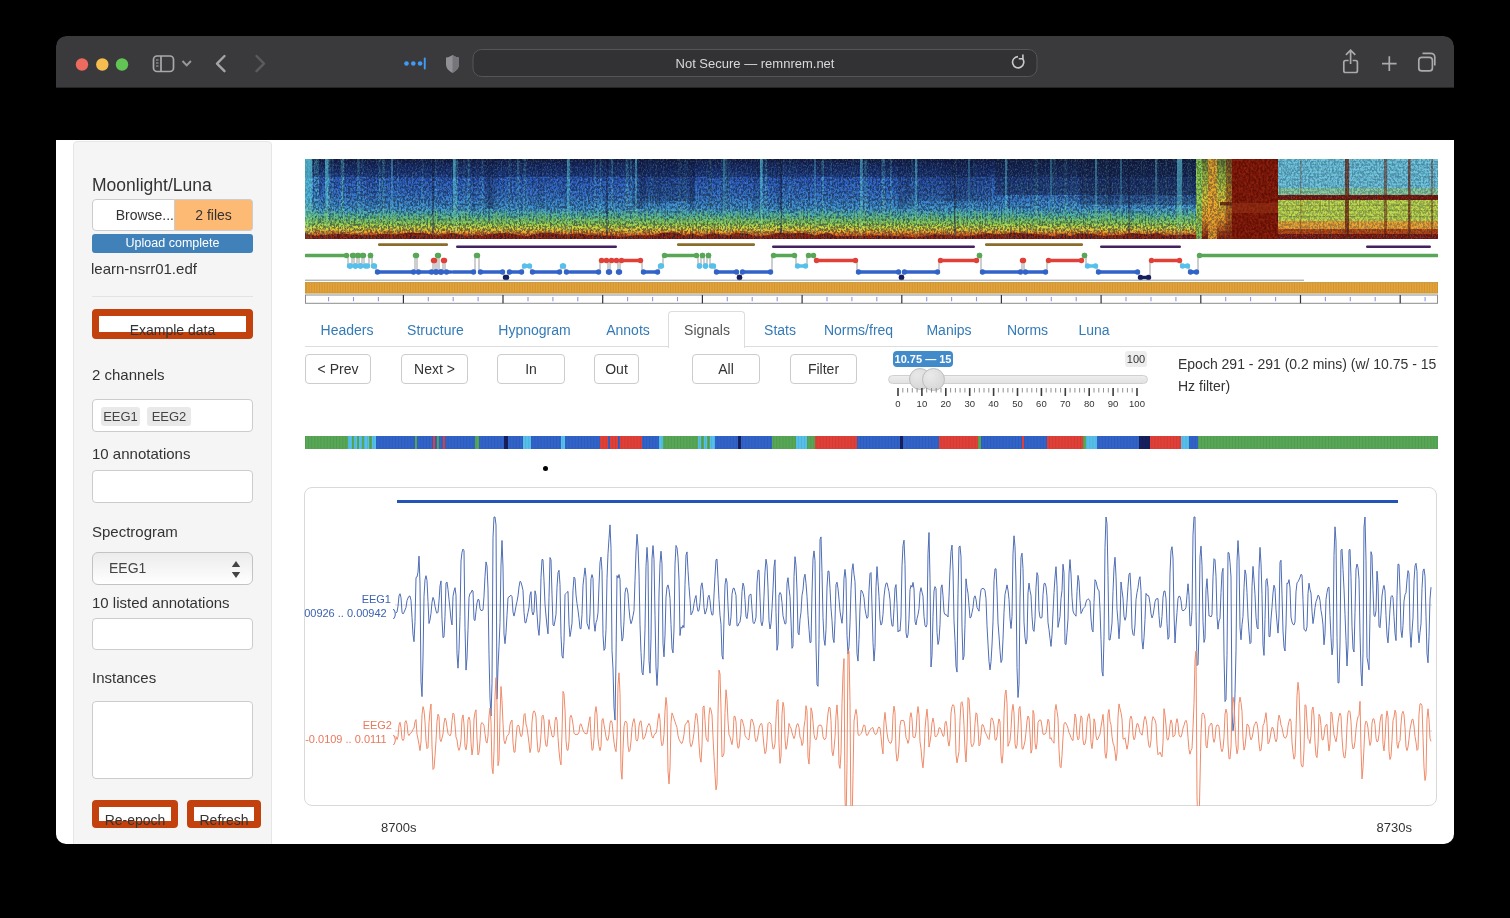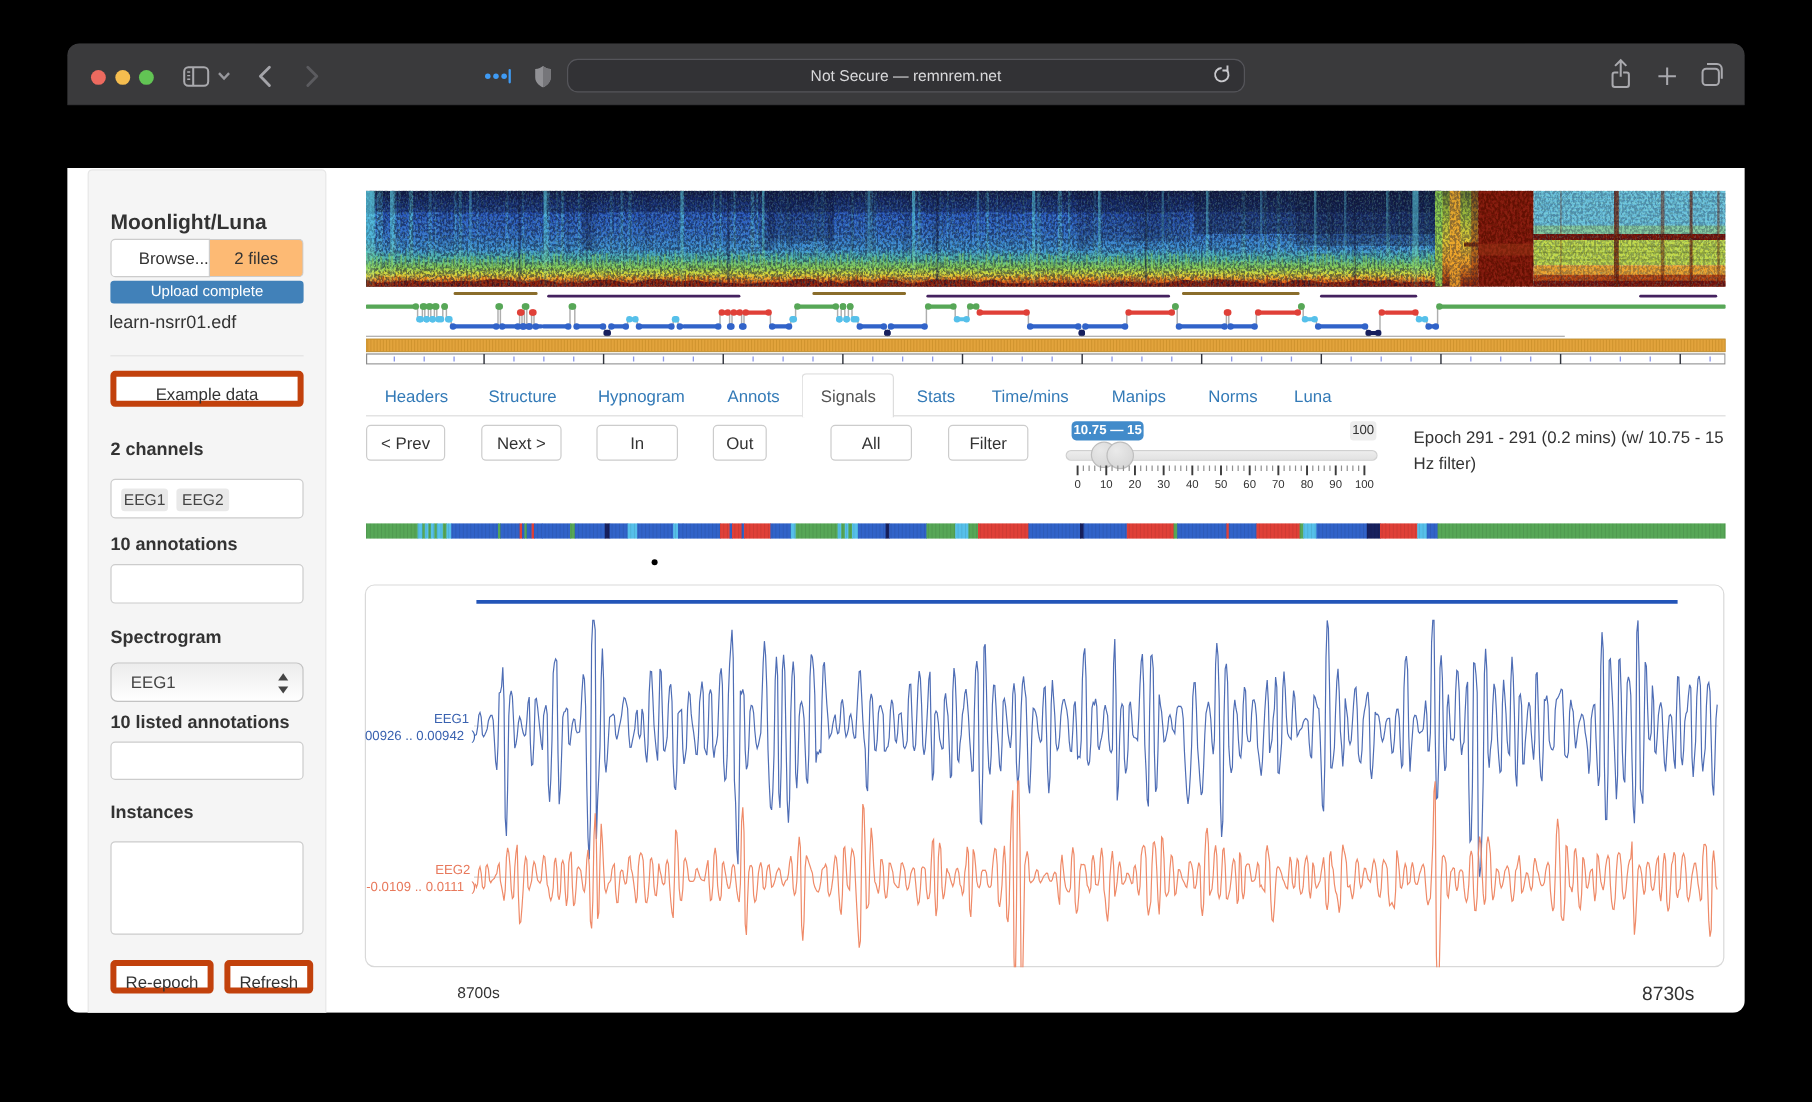--- a/index.html
+++ b/index.html
@@ -3,23 +3,23 @@
 <style>
 *{margin:0;padding:0;box-sizing:border-box}
 html,body{width:1510px;height:918px;background:#000;font-family:"Liberation Sans",sans-serif;overflow:hidden}
 .abs{position:absolute}
 #win{position:absolute;left:56px;top:36px;width:1398px;height:808px;border-radius:10px;overflow:hidden;background:transparent}
 .toolbar{position:absolute;left:0;top:0;width:100%;height:52px;background:#3a3a3c;border-bottom:1px solid #242426;border-radius:10px 10px 0 0}
 .apphdr{position:absolute;left:0;top:52px;width:100%;height:52px;background:#1d1d1f}
 .hbtn{position:absolute;background:#4a80bd;color:#fff;font-size:13.5px;border-radius:5px;text-align:center;line-height:29px;height:29px}
 .well{position:absolute;left:17px;top:105px;width:199px;height:720px;background:#f5f5f5;border:1px solid #e6e6e6;border-radius:4px}
 .sb{position:absolute;color:#333}
-.bold{font-weight:bold}
+.bold{font-weight:normal}
 .box{background:#fff;border:1px solid #ccc;border-radius:4px}
-.btn{background:#fff;border:5px solid #c2410c;border-radius:4px;color:#333;text-align:center}
+.btn{background:#fff;border:7px solid #c2410c;border-radius:4px;color:#333;text-align:center}
 .tag{position:absolute;background:#e9e9e9;border-radius:3px;color:#444;font-size:13px;text-align:center;line-height:19px;height:19px}
 .tab{position:absolute;color:#337ab7;font-size:14px;text-align:right;transform:translateX(-50%);top:286px}
 .mbtn{position:absolute;top:318px;height:30px;background:#fff;border:1px solid #ccc;border-radius:4px;color:#333;font-size:14px;text-align:center}
 </style></head><body>
 <div id="win">
 <div style="position:absolute;left:0;top:104px;width:100%;height:704px;background:#fff"></div>
 <div class="toolbar">
 <svg width="1398" height="52" viewBox="0 0 1398 52" font-family="Liberation Sans, sans-serif">
 <circle cx="26" cy="28.5" r="6.2" fill="#ed6a5f"></circle>
 <circle cx="46.3" cy="28.5" r="6.2" fill="#f5bd4f"></circle>
@@ -571,21 +571,21 @@
 <path d="M23.6 56 v4.2 M48.5 56 v4.2 M73.4 56 v4.2 M123.3 56 v4.2 M148.2 56 v4.2 M173.1 56 v4.2 M223 56 v4.2 M247.9 56 v4.2 M272.8 56 v4.2 M322.6 56 v4.2 M347.6 56 v4.2 M372.5 56 v4.2 M422.3 56 v4.2 M447.2 56 v4.2 M472.2 56 v4.2 M522 56 v4.2 M546.9 56 v4.2 M571.8 56 v4.2 M621.7 56 v4.2 M646.6 56 v4.2 M671.5 56 v4.2 M721.4 56 v4.2 M746.3 56 v4.2 M771.2 56 v4.2 M821 56 v4.2 M846 56 v4.2 M870.9 56 v4.2 M920.7 56 v4.2 M945.6 56 v4.2 M970.6 56 v4.2 M1020.4 56 v4.2 M1045.3 56 v4.2 M1070.2 56 v4.2 M1120.1 56 v4.2" stroke="#8b97e8" stroke-width="1.1" fill="none"></path>
 <path d="M98.4 54 v8.3 M198 54 v8.3 M297.7 54 v8.3 M397.4 54 v8.3 M497.1 54 v8.3 M596.8 54 v8.3 M696.4 54 v8.3 M796.1 54 v8.3 M895.8 54 v8.3 M995.5 54 v8.3 M1095.2 54 v8.3" stroke="#30333c" stroke-width="1.2" fill="none"></path>
 </svg>
 <div class="abs" style="left:249px;top:275px;width:1133px;height:36px;border-bottom:1px solid #ddd"></div>
 <div class="abs" style="left:612px;top:275px;width:77px;height:37px;background:#fff;border:1px solid #ddd;border-bottom:none;border-radius:4px 4px 0 0"></div>
 <div class="tab" style="left:291px">Headers</div>
 <div class="tab" style="left:379.5px">Structure</div>
 <div class="tab" style="left:478.5px">Hypnogram</div>
 <div class="tab" style="left:572px">Annots</div>
 <div class="tab" style="left:724px">Stats</div>
-<div class="tab" style="left:802.5px">Time/mins</div>
+<div class="tab" style="left:802.5px">Norms/freq</div>
 <div class="tab" style="left:893px">Manips</div>
 <div class="tab" style="left:971.5px">Norms</div>
 <div class="tab" style="left:1038px">Luna</div>
 <div class="tab" style="left:651px;color:#555">Signals</div>
 <div class="mbtn" style="left:249px;width:66px;line-height:28px">&lt; Prev</div>
 <div class="mbtn" style="left:345px;width:67px;line-height:28px">Next &gt;</div>
 <div class="mbtn" style="left:441px;width:68px;line-height:28px">In</div>
 <div class="mbtn" style="left:538px;width:45px;line-height:28px">Out</div>
 <div class="mbtn" style="left:636px;width:68px;line-height:28px">All</div>
 <div class="mbtn" style="left:734px;width:67px;line-height:28px">Filter</div>
@@ -693,13 +693,13 @@
 <path d="M92 125.9 L93 125.1 L94 119.2 L95 108.9 L96 106.7 L97 110.6 L98 125.2 L99 127 L100 125.3 L101 123 L102 120.4 L103 113.6 L104 111 L105 109.2 L106 109.1 L107 113.3 L108 130.3 L109 147.6 L110 154.7 L111 134.5 L112 90.5 L113 90 L114 85.1 L115 69.1 L116 96.1 L117 194.5 L118 209.6 L119 170.9 L120 109.4 L121 92.8 L122 88.7 L123 93.6 L124 114.5 L125 136.5 L126 132.9 L127 126.3 L128 115.2 L129 110.4 L130 113 L131 119.2 L132 123.9 L133 126.3 L134 125.2 L135 113.9 L136 98.9 L137 93.9 L138 132.3 L139 150.7 L140 149.9 L141 129.6 L142 95.9 L143 95 L144 102.4 L145 112.2 L146 122.1 L147 132.3 L148 137.9 L149 109.4 L150 104.1 L151 100.7 L152 108.3 L153 166.9 L154 181.2 L155 162.6 L156 129.6 L157 74 L158 65.3 L159 62.1 L160 63.7 L161 140.7 L162 183.1 L163 171.1 L164 142.2 L165 110.6 L166 106.4 L167 105.9 L168 103.2 L169 104 L170 132.7 L171 133.6 L172 124.3 L173 115.9 L174 112.3 L175 112.8 L176 121.5 L177 123.6 L178 123.4 L179 122.9 L180 109.2 L181 89.3 L182 74.9 L183 79 L184 101.8 L185 167.8 L186 211.2 L187 229 L188 196.5 L189 50.8 L190 30 L191 30 L192 37.9 L193 212.1 L194 180.2 L195 159.5 L196 135.5 L197 78 L198 53.5 L199 80 L200 147.1 L201 156.7 L202 145.7 L203 128.4 L204 110.7 L205 109.9 L206 109.1 L207 108.2 L208 109.6 L209 125.1 L210 129.1 L211 124.9 L212 119.2 L213 114.5 L214 108.9 L215 99.9 L216 94.3 L217 95.2 L218 99 L219 103.4 L220 125.3 L221 135.8 L222 135.7 L223 130.4 L224 125.5 L225 120.2 L226 107.9 L227 104.7 L228 124.4 L229 128 L230 125 L231 103.8 L232 108.1 L233 126.4 L234 141.2 L235 148.4 L236 132.9 L237 90.5 L238 72.4 L239 72.7 L240 93.6 L241 117.2 L242 129 L243 139 L244 146.8 L245 110.5 L246 70.5 L247 72.8 L248 107.2 L249 138 L250 138.9 L251 133.9 L252 127.3 L253 100.3 L254 85.6 L255 83.3 L256 97.5 L257 148.7 L258 168.8 L259 171.2 L260 154.4 L261 107.7 L262 106.3 L263 105.3 L264 104.4 L265 137.2 L266 149.6 L267 143.7 L268 136.2 L269 103.1 L270 90 L271 91.7 L272 107.9 L273 116.5 L274 123.1 L275 131.4 L276 141.6 L277 141.8 L278 127.5 L279 98.2 L280 89.4 L281 80.9 L282 90.4 L283 136.3 L284 139.1 L285 142.3 L286 127 L287 91.8 L288 87.6 L289 91.4 L290 135.3 L291 144.3 L292 135.6 L293 132.7 L294 125.8 L295 98 L296 75.3 L297 70 L298 83.8 L299 147.6 L300 163.4 L301 161.7 L302 142.5 L303 91.8 L304 66.6 L305 51.5 L306 37.9 L307 61.3 L308 163.4 L309 182 L310 220.7 L311 233.1 L312 171.1 L313 88.6 L314 91.1 L315 87.5 L316 92.2 L317 138.1 L318 154.1 L319 150.9 L320 134.4 L321 105.8 L322 100.8 L323 101.4 L324 107 L325 121.8 L326 131.8 L327 136.7 L328 133.8 L329 128.8 L330 123.7 L331 93.4 L332 64.9 L333 47.3 L334 59.1 L335 86.1 L336 137.7 L337 165.4 L338 185.4 L339 187.9 L340 172.7 L341 142.1 L342 79.7 L343 60.4 L344 76.2 L345 173.6 L346 186.2 L347 151.2 L348 71.3 L349 58.6 L350 72.6 L351 128.2 L352 180.1 L353 198.5 L354 178.9 L355 107 L356 76.5 L357 64.2 L358 76.9 L359 156.7 L360 169.8 L361 148.2 L362 110.2 L363 100.1 L364 97.9 L365 102.5 L366 111.6 L367 137.6 L368 161.9 L369 165.9 L370 141.9 L371 77.2 L372 58.5 L373 60.7 L374 70.8 L375 92.1 L376 148.5 L377 139.9 L378 141.2 L379 138.3 L380 140.6 L381 97.4 L382 68.1 L383 64.9 L384 83.3 L385 99.5 L386 112.1 L387 127.9 L388 126.1 L389 123.6 L390 116.7 L391 111.6 L392 108.5 L393 119.2 L394 124.3 L395 123.5 L396 115.4 L397 99 L398 95.8 L399 103.3 L400 120.7 L401 127.1 L402 124.8 L403 120.5 L404 110.3 L405 108.2 L406 113.6 L407 123.8 L408 128.1 L409 127.7 L410 108 L411 89.1 L412 72.7 L413 72.1 L414 92.2 L415 112.6 L416 128.2 L417 137.3 L418 168.6 L419 172.2 L420 131.8 L421 97.9 L422 91.3 L423 95.1 L424 118.4 L425 137.9 L426 138.6 L427 129.8 L428 107.3 L429 101.5 L430 101 L431 104.3 L432 108.5 L433 138.8 L434 138.9 L435 136.1 L436 135.1 L437 127.6 L438 104.7 L439 96.1 L440 99.4 L441 112.6 L442 129.7 L443 131.6 L444 124.1 L445 108.6 L446 107.7 L447 107.1 L448 122.7 L449 135.2 L450 136.7 L451 134.6 L452 130.2 L453 95.9 L454 83.4 L455 83.2 L456 110.8 L457 135.1 L458 138.8 L459 133.8 L460 109.2 L461 84.8 L462 72.2 L463 78.3 L464 100.7 L465 133.8 L466 142 L467 136.6 L468 121.3 L469 102.1 L470 79.6 L471 72.8 L472 125.6 L473 163.3 L474 157.2 L475 108.2 L476 105.5 L477 107.1 L478 115.5 L479 128.8 L480 133.1 L481 137.1 L482 136.4 L483 96.2 L484 90.7 L485 101.6 L486 109.6 L487 134 L488 161.3 L489 159.2 L490 89.5 L491 69.7 L492 78.3 L493 103 L494 145.8 L495 147.8 L496 132.7 L497 125.2 L498 108.3 L499 102.9 L500 90.9 L501 87.2 L502 96.3 L503 109.3 L504 128.3 L505 142.3 L506 155.7 L507 155.2 L508 105.1 L509 72 L510 63.9 L511 73.7 L512 158 L513 197.8 L514 199.3 L515 152.5 L516 52.5 L517 49.9 L518 85.5 L519 130.7 L520 152.3 L521 158.4 L522 142.4 L523 100.1 L524 84 L525 84.3 L526 101.5 L527 121 L528 133.5 L529 151.3 L530 155.6 L531 133.7 L532 97.5 L533 95.2 L534 101.5 L535 112.1 L536 124.1 L537 130.8 L538 136.3 L539 124.9 L540 91.2 L541 82.4 L542 92.2 L543 148.3 L544 167 L545 159.3 L546 135.8 L547 102.3 L548 83.1 L549 76.7 L550 87.3 L551 94.5 L552 127.3 L553 166.8 L554 174.1 L555 152.4 L556 120.8 L557 103.2 L558 104 L559 106.5 L560 110.7 L561 121.9 L562 127.6 L563 131.4 L564 129.9 L565 103.2 L566 86.6 L567 85.5 L568 120 L569 155.7 L570 174.1 L571 160.4 L572 99.7 L573 79.6 L574 94.5 L575 109.4 L576 132.4 L577 138.1 L578 136.1 L579 127.4 L580 109.9 L581 101 L582 96.3 L583 95.9 L584 100.4 L585 104.7 L586 112.9 L587 130.6 L588 138.8 L589 139.2 L590 121.6 L591 101 L592 97.6 L593 116.8 L594 144.9 L595 143.3 L596 144.2 L597 130 L598 78.8 L599 58.5 L600 53.2 L601 77.3 L602 145.8 L603 150.9 L604 147.7 L605 132.2 L606 102.8 L607 98.4 L608 100.2 L609 95.4 L610 101.8 L611 134.6 L612 137.9 L613 131.6 L614 127.7 L615 121.8 L616 105.5 L617 100.7 L618 105.1 L619 109.2 L620 129.3 L621 138.4 L622 140.1 L623 137.4 L624 66.4 L625 45.5 L626 91.3 L627 180 L628 168.3 L629 129.5 L630 104.1 L631 99.6 L632 101.6 L633 145.4 L634 157.5 L635 153.2 L636 137.6 L637 100.9 L638 97.8 L639 108.8 L640 125.1 L641 127.6 L642 127.8 L643 128.4 L644 130 L645 109.8 L646 83.3 L647 64.4 L648 58.1 L649 83 L650 133.8 L651 153.6 L652 179.4 L653 185.1 L654 106.7 L655 60 L656 58.9 L657 69.9 L658 140.2 L659 172.8 L660 169.3 L661 137.3 L662 91.8 L663 100.5 L664 106.2 L665 118.4 L666 131.1 L667 130.2 L668 125.7 L669 120.6 L670 110.9 L671 108.8 L672 112.3 L673 120.5 L674 122.2 L675 124.2 L676 110.9 L677 102.9 L678 101.4 L679 101.7 L680 101.7 L681 103.6 L682 111.7 L683 138.7 L684 157.1 L685 174.3 L686 182.9 L687 174.7 L688 158 L689 134.8 L690 93.6 L691 81.9 L692 81.8 L693 103.5 L694 135.9 L695 148.9 L696 163.8 L697 175.5 L698 173 L699 152.2 L700 125.3 L701 107.4 L702 102.9 L703 97.9 L704 103.1 L705 112.4 L706 131.5 L707 141.5 L708 129.6 L709 66.8 L710 48.8 L711 59.6 L712 95.1 L713 180.6 L714 210.5 L715 197.3 L716 111.2 L717 70.3 L718 66.2 L719 81.6 L720 135.2 L721 150.1 L722 157.1 L723 152.2 L724 105.9 L725 96.1 L726 103.6 L727 108.3 L728 129.2 L729 142.5 L730 144.4 L731 132.2 L732 100.3 L733 85.6 L734 88.8 L735 123.7 L736 130.5 L737 131.1 L738 130.5 L739 107.7 L740 96.6 L741 96.2 L742 99.5 L743 109.8 L744 135.5 L745 142.6 L746 151.4 L747 159.4 L748 147.7 L749 125.9 L750 105.5 L751 90.2 L752 79.7 L753 98.8 L754 140.4 L755 135 L756 129.6 L757 111.6 L758 103.4 L759 77.2 L760 85.8 L761 156.9 L762 157.6 L763 145.4 L764 132.1 L765 86.8 L766 72.6 L767 87 L768 110.3 L769 124 L770 126.6 L771 127.9 L772 129.2 L773 104.6 L774 88.4 L775 94.1 L776 113.3 L777 126.5 L778 124.7 L779 121.8 L780 120.7 L781 119.5 L782 115.1 L783 112.8 L784 111.8 L785 112.4 L786 114 L787 132 L788 142.6 L789 144.9 L790 115.6 L791 92.7 L792 94.3 L793 99 L794 102.7 L795 103.4 L796 122.4 L797 152.3 L798 184.4 L799 189.1 L800 149.9 L801 60.7 L802 30 L803 36.5 L804 88.4 L805 152.8 L806 153 L807 145.8 L808 135.9 L809 104.5 L810 80.8 L811 70.3 L812 89.2 L813 122.5 L814 134.5 L815 151.8 L816 136.1 L817 95 L818 103.5 L819 111.2 L820 129.3 L821 133.3 L822 130 L823 115.3 L824 99.5 L825 87.3 L826 85.9 L827 104.2 L828 141.1 L829 147.4 L830 148.6 L831 138 L832 112.7 L833 105.6 L834 100.7 L835 92.6 L836 89.7 L837 103.5 L838 153.9 L839 162.1 L840 150.6 L841 132.6 L842 106.4 L843 108.4 L844 108.1 L845 110 L846 116.7 L847 126.8 L848 130.9 L849 128.4 L850 122.1 L851 114.7 L852 112.1 L853 111.7 L854 111.7 L855 128.7 L856 140.5 L857 139.7 L858 129.6 L859 110.2 L860 104.1 L861 104 L862 111.6 L863 136.2 L864 152.3 L865 150.2 L866 86.1 L867 63.9 L868 59.7 L869 71 L870 127.1 L871 156 L872 138.9 L873 125.3 L874 111.6 L875 109.1 L876 109.5 L877 113.7 L878 122.7 L879 124 L880 123 L881 122.5 L882 120.4 L883 108.3 L884 96.8 L885 108.5 L886 138.8 L887 138.7 L888 123.6 L889 48.1 L890 30 L891 30 L892 124.5 L893 178.6 L894 177.5 L895 145 L896 69.7 L897 59.1 L898 78.4 L899 134.7 L900 155.4 L901 151.6 L902 102.5 L903 91.7 L904 109 L905 129 L906 128.9 L907 130 L908 127.5 L909 90.3 L910 71.7 L911 72.8 L912 89.2 L913 129.5 L914 142.2 L915 133.9 L916 131.5 L917 105.6 L918 85.7 L919 81.3 L920 167.1 L921 214.5 L922 212.7 L923 168.2 L924 65.5 L925 65.9 L926 75.3 L927 90 L928 224.8 L929 243.7 L930 235.2 L931 206.5 L932 163.9 L933 74.5 L934 53.6 L935 71 L936 140.5 L937 152.8 L938 137.8 L939 129.4 L940 100.5 L941 82.9 L942 87.4 L943 105.6 L944 130.1 L945 144.9 L946 156.7 L947 155.4 L948 99.7 L949 79.4 L950 92.8 L951 107.6 L952 130.2 L953 140.3 L954 142 L955 82.4 L956 60.4 L957 76.2 L958 107.6 L959 158.2 L960 168.4 L961 132.4 L962 93.5 L963 91.6 L964 100.7 L965 149.6 L966 149.6 L967 132 L968 120.2 L969 105.9 L970 98.2 L971 101.7 L972 122.8 L973 135.8 L974 146.1 L975 129 L976 75.2 L977 73.2 L978 107.3 L979 144.1 L980 160.1 L981 164 L982 138 L983 96 L984 96.5 L985 92.7 L986 100.9 L987 130.1 L988 135 L989 137.4 L990 137.9 L991 135 L992 104.8 L993 95.9 L994 94.8 L995 92.8 L996 90.4 L997 87.3 L998 88.1 L999 112.7 L1000 142 L1001 143.6 L1002 144.2 L1003 139.8 L1004 106.4 L1005 96.2 L1006 102.5 L1007 106.1 L1008 124.5 L1009 136.6 L1010 129.9 L1011 120.7 L1012 114.7 L1013 112 L1014 108.2 L1015 109.1 L1016 113.5 L1017 123.5 L1018 129.1 L1019 137.9 L1020 157.8 L1021 146.9 L1022 112.4 L1023 105.4 L1024 100.7 L1025 100.1 L1026 128.5 L1027 150.6 L1028 167.9 L1029 159.8 L1030 68.5 L1031 39.8 L1032 54.2 L1033 150.6 L1034 195.9 L1035 195.8 L1036 157 L1037 63.3 L1038 62.1 L1039 82.3 L1040 101.9 L1041 127.5 L1042 153.4 L1043 179 L1044 159 L1045 63.2 L1046 62.3 L1047 90.2 L1048 139.8 L1049 161.9 L1050 165 L1051 125.7 L1052 82.2 L1053 77 L1054 80.5 L1055 92.3 L1056 145.9 L1057 185.1 L1058 199 L1059 166.8 L1060 40.1 L1061 30 L1062 73.2 L1063 170.6 L1064 176 L1065 182.8 L1066 126.7 L1067 64.7 L1068 68.3 L1069 102.7 L1070 128.7 L1071 129.6 L1072 123.8 L1073 84.2 L1074 96.7 L1075 139.2 L1076 140.7 L1077 127.2 L1078 109 L1079 101.8 L1080 98.4 L1081 104 L1082 128.6 L1083 148.6 L1084 155.9 L1085 139.6 L1086 122.1 L1087 109.7 L1088 108.5 L1089 110.7 L1090 129.7 L1091 146.5 L1092 153.6 L1093 108.7 L1094 77.1 L1095 77.4 L1096 103.3 L1097 143.9 L1098 150.6 L1099 138.6 L1100 114.1 L1101 107.8 L1102 105.8 L1103 92.9 L1104 83.6 L1105 86.3 L1106 144.3 L1107 160.4 L1108 144.8 L1109 130.9 L1110 93.8 L1111 78.9 L1112 76.3 L1113 84.4 L1114 143.5 L1115 155.8 L1116 145.4 L1117 136.8 L1118 101.6 L1119 84 L1120 81.9 L1121 89.1 L1122 129.2 L1123 166.9 L1124 175.8 L1125 149.6 L1126 112 L1127 100.2" fill="none" stroke="#4e6db5" stroke-width="1"></path>
 <path d="M92 249.4 L93 252.5 L94 249.6 L95 238.1 L96 235.3 L97 240.7 L98 251.8 L99 253.6 L100 251.7 L101 235.2 L102 233.6 L103 237.2 L104 246.8 L105 248.6 L106 246.7 L107 245.8 L108 244.9 L109 242.4 L110 241 L111 234.7 L112 232.6 L113 247.2 L114 252.1 L115 257.5 L116 263.6 L117 255 L118 227.7 L119 219.6 L120 223.4 L121 234.7 L122 253.7 L123 261.7 L124 260.4 L125 235.6 L126 223.6 L127 217 L128 259 L129 282.5 L130 281.2 L131 268.8 L132 253.8 L133 234.5 L134 227.2 L135 229.5 L136 252.3 L137 254.6 L138 251.1 L139 247 L140 236 L141 231.1 L142 233.3 L143 240.2 L144 246.4 L145 247.7 L146 248.9 L147 246.6 L148 233.6 L149 226.1 L150 227.1 L151 237.9 L152 250.2 L153 252.9 L154 260.4 L155 263.4 L156 260.2 L157 252.8 L158 231.7 L159 227.9 L160 237 L161 259.3 L162 262.8 L163 255.9 L164 232.6 L165 230.1 L166 233.7 L167 255.4 L168 268 L169 260.8 L170 232 L171 225.5 L172 222.8 L173 251.9 L174 268 L175 265.7 L176 254.1 L177 237.1 L178 235.5 L179 236.8 L180 238.5 L181 246.6 L182 254.2 L183 256.1 L184 249.2 L185 229.2 L186 221.1 L187 234.9 L188 280.6 L189 286.7 L190 264.3 L191 209.7 L192 190.7 L193 215.8 L194 278.7 L195 273.5 L196 229.6 L197 199.5 L198 213.9 L199 236.3 L200 253.5 L201 256.8 L202 253.5 L203 249.2 L204 248.1 L205 246.4 L206 237.6 L207 234.5 L208 233 L209 255.8 L210 265.2 L211 265.1 L212 251.6 L213 239.9 L214 238.1 L215 238.8 L216 246.1 L217 249.6 L218 248.7 L219 239.5 L220 227.7 L221 226.5 L222 237.1 L223 240.8 L224 248.1 L225 256.1 L226 265.6 L227 260.8 L228 235.1 L229 226.1 L230 223.8 L231 225.2 L232 230.1 L233 252 L234 264.8 L235 265.2 L236 260 L237 247.5 L238 229.5 L239 228.1 L240 233.2 L241 251.6 L242 258.9 L243 259.4 L244 249 L245 232.6 L246 238.7 L247 242.7 L248 248.8 L249 250.2 L250 248.8 L251 233.8 L252 230 L253 233 L254 250.7 L255 264 L256 273.6 L257 277.9 L258 246.1 L259 204.4 L260 206.8 L261 223 L262 253.5 L263 263 L264 263.3 L265 254.1 L266 230.6 L267 228.3 L268 231.1 L269 237.1 L270 246.1 L271 247.5 L272 247.4 L273 247.4 L274 247.2 L275 245.2 L276 237.6 L277 236.8 L278 239.8 L279 243 L280 245.4 L281 246.3 L282 246.7 L283 246.9 L284 241.1 L285 234.6 L286 229.8 L287 249.6 L288 263.4 L289 262.6 L290 251.6 L291 225.9 L292 219.6 L293 227.2 L294 250.9 L295 259.3 L296 263.7 L297 259.3 L298 233 L299 231.5 L300 237.7 L301 243.4 L302 249.9 L303 253.3 L304 253 L305 247.4 L306 236.2 L307 233.6 L308 235.1 L309 245.4 L310 255.2 L311 261.7 L312 264.7 L313 249.5 L314 197.8 L315 185.8 L316 206.3 L317 283 L318 292.2 L319 262.4 L320 239.8 L321 234.6 L322 234.3 L323 236.2 L324 258.7 L325 264.7 L326 263.1 L327 254.1 L328 240.7 L329 234.8 L330 231.6 L331 236.8 L332 252.7 L333 254.1 L334 251.7 L335 239.1 L336 234.6 L337 233.8 L338 241.9 L339 252.3 L340 251.6 L341 249.3 L342 245.9 L343 240.6 L344 238.3 L345 236.5 L346 238.2 L347 244.7 L348 249.4 L349 251.1 L350 248.4 L351 246.5 L352 246.2 L353 241.6 L354 232 L355 226.5 L356 232.8 L357 253.1 L358 258.8 L359 257.1 L360 247.4 L361 224.1 L362 210.4 L363 219.2 L364 284 L365 296.9 L366 280.7 L367 235.8 L368 225.9 L369 228.4 L370 231.6 L371 234.7 L372 237.8 L373 240.6 L374 248.7 L375 252.2 L376 254.2 L377 256 L378 256.4 L379 253.4 L380 247.7 L381 238 L382 236.4 L383 235.7 L384 233.2 L385 236.1 L386 255.9 L387 259.7 L388 257.8 L389 252.9 L390 245.4 L391 233.7 L392 226.3 L393 228 L394 238.3 L395 256.9 L396 270.6 L397 275.2 L398 258.2 L399 220.3 L400 218.9 L401 233.3 L402 250.3 L403 253.2 L404 254.6 L405 228.1 L406 220.6 L407 222.7 L408 228 L409 250 L410 269.5 L411 287.5 L412 302.8 L413 297.1 L414 227.1 L415 183.1 L416 187 L417 221.2 L418 269.9 L419 269.2 L420 266.1 L421 225.5 L422 202.8 L423 212.7 L424 233.9 L425 247.7 L426 249.9 L427 254.1 L428 257.6 L429 250.4 L430 229.4 L431 229.3 L432 234.7 L433 254.4 L434 261.2 L435 260.4 L436 250.3 L437 232.4 L438 232.5 L439 236 L440 239.7 L441 248.4 L442 250.2 L443 251.4 L444 252.6 L445 252.5 L446 242.9 L447 232.7 L448 232.1 L449 235.1 L450 238.8 L451 250.7 L452 254.6 L453 253.3 L454 248.4 L455 241.1 L456 238.3 L457 236.4 L458 237.3 L459 248.4 L460 259.5 L461 266.7 L462 264.5 L463 253.3 L464 236.7 L465 235.4 L466 235.8 L467 237.4 L468 254.3 L469 261.9 L470 261.6 L471 256.5 L472 232.3 L473 214.4 L474 212.6 L475 256.5 L476 276.4 L477 269.1 L478 227.3 L479 215.3 L480 220.4 L481 252.5 L482 262.3 L483 258.4 L484 248.7 L485 236.5 L486 239.4 L487 241.1 L488 245.7 L489 248.8 L490 251.6 L491 248.7 L492 241.2 L493 237.2 L494 236.7 L495 240.3 L496 250 L497 252.1 L498 258.6 L499 256 L500 240 L501 233.5 L502 218.7 L503 223.5 L504 270.4 L505 277.1 L506 257.4 L507 220.8 L508 224.4 L509 234.6 L510 247.4 L511 251.8 L512 252.8 L513 249.9 L514 239.9 L515 238.1 L516 238.3 L517 238.1 L518 240.3 L519 249.7 L520 252.2 L521 252.5 L522 250.7 L523 236.9 L524 226.3 L525 220.1 L526 220.9 L527 233.6 L528 264.8 L529 268.8 L530 261.4 L531 250.3 L532 228.2 L533 217.9 L534 233.9 L535 277.6 L536 281.4 L537 266.2 L538 216.3 L539 186.7 L540 171.6 L541 311.2 L542 340 L543 276.4 L544 164 L545 164 L546 214.4 L547 335.6 L548 339.6 L549 288.4 L550 234.2 L551 227.5 L552 222.4 L553 228.5 L554 247.1 L555 248.7 L556 247.6 L557 246.6 L558 244.8 L559 240.1 L560 237.8 L561 238.9 L562 246.5 L563 248.6 L564 247.1 L565 244.9 L566 242.8 L567 241.9 L568 240.6 L569 240.8 L570 245.1 L571 247.1 L572 247.4 L573 245.9 L574 241.5 L575 239.9 L576 241 L577 249.4 L578 260.5 L579 266.9 L580 234.5 L581 225.4 L582 236.2 L583 245.8 L584 252.1 L585 254.6 L586 256.1 L587 256.2 L588 252.9 L589 228.3 L590 219.1 L591 225.2 L592 264.7 L593 274.2 L594 271.3 L595 258.8 L596 238.6 L597 233.3 L598 233.6 L599 233.3 L600 234 L601 240 L602 250.7 L603 252.5 L604 256.4 L605 253 L606 230.1 L607 225.7 L608 231.8 L609 249.9 L610 250.4 L611 250.5 L612 245 L613 227.9 L614 219.6 L615 227.7 L616 254.7 L617 261.7 L618 274 L619 280.8 L620 268.3 L621 242.5 L622 230.3 L623 222.2 L624 234.3 L625 260.1 L626 255.1 L627 247.7 L628 235.7 L629 231.1 L630 236.3 L631 249.3 L632 249.9 L633 248.3 L634 246.4 L635 240.8 L636 240.8 L637 242.6 L638 246.1 L639 249.4 L640 248.8 L641 236 L642 234.2 L643 239.7 L644 254.2 L645 259.1 L646 251.8 L647 226 L648 219.6 L649 217.6 L650 218.9 L651 228.3 L652 267.6 L653 275.8 L654 270.2 L655 264.5 L656 233.6 L657 215.8 L658 214.7 L659 220.3 L660 238.3 L661 263 L662 275 L663 254.2 L664 210.6 L665 212 L666 228.5 L667 256.4 L668 259.8 L669 258.4 L670 255.6 L671 236.4 L672 225.8 L673 227.1 L674 240.2 L675 258.9 L676 257.6 L677 248.3 L678 237.7 L679 237.8 L680 240.4 L681 244.8 L682 246.9 L683 248.9 L684 251.4 L685 252.5 L686 245.2 L687 231.6 L688 231 L689 233.5 L690 238.4 L691 252.8 L692 253.2 L693 249.6 L694 237.8 L695 231.9 L696 234.8 L697 268.5 L698 276.2 L699 266.2 L700 227.2 L701 207.5 L702 203 L703 216.2 L704 259.3 L705 256.4 L706 253.8 L707 242.5 L708 224 L709 217.4 L710 226.1 L711 256.8 L712 261.5 L713 258.6 L714 242.1 L715 221.7 L716 219.5 L717 234 L718 261.7 L719 262.2 L720 258.4 L721 254.1 L722 245.2 L723 233.9 L724 229 L725 231 L726 246.8 L727 266.2 L728 262.8 L729 223.4 L730 226.7 L731 255.7 L732 262.2 L733 256.8 L734 235.5 L735 233.4 L736 233 L737 233.3 L738 239.8 L739 247.1 L740 247.4 L741 247 L742 245.5 L743 238.9 L744 232.2 L745 234.2 L746 251.8 L747 250.7 L748 253.4 L749 254.6 L750 256.2 L751 223.6 L752 217.5 L753 224.2 L754 231.3 L755 262.7 L756 279.5 L757 280.8 L758 268.5 L759 250.3 L760 237 L761 235.3 L762 236.2 L763 238.4 L764 241.2 L765 245.8 L766 247.6 L767 250.7 L768 252.8 L769 253.6 L770 239.7 L771 227 L772 230.8 L773 248.5 L774 252.9 L775 251.7 L776 237.3 L777 228.8 L778 230.7 L779 253.3 L780 258 L781 257 L782 251.9 L783 235.7 L784 229 L785 226.7 L786 232.6 L787 255.5 L788 261.6 L789 252.3 L790 231.8 L791 235.2 L792 248.9 L793 253 L794 251.8 L795 249.3 L796 247.1 L797 239.9 L798 233.7 L799 227.4 L800 239.9 L801 266.3 L802 271.3 L803 263.9 L804 226.5 L805 222.5 L806 234.3 L807 237.7 L808 249.7 L809 256 L810 258.4 L811 264.7 L812 273.6 L813 266.2 L814 230.2 L815 216.9 L816 221.7 L817 225.7 L818 231.9 L819 251.8 L820 252.2 L821 250.8 L822 256.9 L823 262.2 L824 257.4 L825 246 L826 231.8 L827 229.1 L828 232.3 L829 248 L830 252.8 L831 250.8 L832 241.8 L833 236.6 L834 236.8 L835 240.8 L836 245.5 L837 246.7 L838 248.2 L839 241.9 L840 233.1 L841 229.4 L842 232.4 L843 238.7 L844 252.5 L845 259.6 L846 260.5 L847 253.3 L848 234.3 L849 229.6 L850 231.3 L851 233.1 L852 236.9 L853 257.9 L854 267.7 L855 266.7 L856 265.2 L857 267.9 L858 269.8 L859 255.7 L860 221.7 L861 228 L862 238.4 L863 252.3 L864 253.1 L865 249.2 L866 237.9 L867 232.9 L868 235.9 L869 250.1 L870 249.1 L871 247.8 L872 236.4 L873 231.7 L874 236.7 L875 247.6 L876 249.8 L877 249.9 L878 246.8 L879 241.1 L880 238.4 L881 234.8 L882 233.3 L883 236.5 L884 250.6 L885 262.5 L886 267.2 L887 263.4 L888 261.4 L889 240.2 L890 216.6 L891 172.7 L892 164 L893 309.7 L894 340 L895 340 L896 293.1 L897 246.6 L898 227.2 L899 225.9 L900 227.5 L901 232.3 L902 258.8 L903 261 L904 251.1 L905 239.6 L906 238.2 L907 236.2 L908 236.9 L909 250.8 L910 255.3 L911 251.8 L912 240.2 L913 238 L914 238 L915 239.8 L916 252.5 L917 261.3 L918 264.7 L919 261.5 L920 250.2 L921 227 L922 222.1 L923 226.2 L924 257 L925 271.7 L926 271.8 L927 260 L928 224 L929 210.2 L930 216 L931 238.6 L932 257.7 L933 266.8 L934 262.1 L935 216.5 L936 210.2 L937 215.5 L938 224.4 L939 252.4 L940 263.1 L941 259.7 L942 249.8 L943 237.1 L944 237.7 L945 240 L946 249.2 L947 252.9 L948 250.9 L949 246 L950 238.9 L951 236.9 L952 234.7 L953 236.4 L954 243.1 L955 256.3 L956 264.1 L957 263.1 L958 254.5 L959 238.7 L960 236.6 L961 231.4 L962 225.7 L963 236.4 L964 256.9 L965 255.7 L966 251.2 L967 245.1 L968 240.4 L969 240.9 L970 245 L971 251.8 L972 254.8 L973 251.9 L974 234.7 L975 228.1 L976 231.2 L977 238.1 L978 240.7 L979 246.2 L980 250 L981 251.2 L982 250.6 L983 248.2 L984 239.1 L985 234.4 L986 231.8 L987 234.3 L988 255.4 L989 265.6 L990 272.2 L991 269.1 L992 243.4 L993 208.9 L994 195.3 L995 204.4 L996 236 L997 276.3 L998 279.7 L999 279.7 L1000 262.8 L1001 217.8 L1002 218.6 L1003 235 L1004 251.7 L1005 252.7 L1006 256.5 L1007 248.6 L1008 222.9 L1009 220 L1010 228.9 L1011 255.7 L1012 268.4 L1013 270.6 L1014 258.1 L1015 227.3 L1016 229.3 L1017 238.5 L1018 252.4 L1019 253.1 L1020 248.8 L1021 240.2 L1022 237.9 L1023 237.4 L1024 253.1 L1025 263.9 L1026 256.4 L1027 225 L1028 226.5 L1029 237.5 L1030 247.5 L1031 251.5 L1032 254.8 L1033 248.8 L1034 235.7 L1035 229.3 L1036 226.1 L1037 228.8 L1038 250.6 L1039 264.1 L1040 270.5 L1041 270.9 L1042 261.4 L1043 238.8 L1044 225.8 L1045 223.6 L1046 224.7 L1047 234.5 L1048 255.5 L1049 262 L1050 261.1 L1051 254.5 L1052 242.6 L1053 234.2 L1054 229.9 L1055 228.5 L1056 214.3 L1057 261.5 L1058 291.9 L1059 280.6 L1060 260.2 L1061 238 L1062 234.1 L1063 235.6 L1064 241.1 L1065 251.7 L1066 258.5 L1067 254.9 L1068 235.9 L1069 231.7 L1070 232.2 L1071 237.6 L1072 251.2 L1073 254.9 L1074 254.1 L1075 247.3 L1076 234.8 L1077 229 L1078 227.2 L1079 257.3 L1080 263.9 L1081 252.3 L1082 232.7 L1083 223.9 L1084 229.7 L1085 264.5 L1086 272.5 L1087 269.3 L1088 253.2 L1089 233.5 L1090 230.2 L1091 223.2 L1092 226 L1093 257.6 L1094 261.3 L1095 255 L1096 253.7 L1097 237 L1098 226.6 L1099 224.3 L1100 227.8 L1101 240.6 L1102 260 L1103 263.6 L1104 260 L1105 252.1 L1106 242.4 L1107 237.1 L1108 232.4 L1109 232.3 L1110 239 L1111 249.3 L1112 255.2 L1113 263.4 L1114 262.2 L1115 227.3 L1116 216.8 L1117 216.7 L1118 218.7 L1119 250.3 L1120 280.4 L1121 293.5 L1122 287.8 L1123 231.6 L1124 221.8 L1125 232.5 L1126 251.4 L1127 254.3" fill="none" stroke="#ef8a68" stroke-width="1"></path>
 <g font-family="Liberation Sans, sans-serif" font-size="11">
 <text x="87" y="115.5" text-anchor="end" fill="#3a62b0">EEG1</text>
 <text x="92.5" y="129.5" text-anchor="end" fill="#3a62b0">00926 .. 0.00942&nbsp;&nbsp;)</text>
 <text x="88" y="241.5" text-anchor="end" fill="#e8795c">EEG2</text>
 <text x="92.5" y="255.5" text-anchor="end" fill="#e8795c">-0.0109 .. 0.0111&nbsp;&nbsp;)</text>
 </g>
     </svg>
 <div class="abs" style="left:325px;top:784px;width:60px;font-size:13px;color:#333">8700s</div>
-<div class="abs" style="left:1296px;top:784px;width:60px;font-size:16px;color:#333;text-align:right">8730s</div>
+<div class="abs" style="left:1296px;top:784px;width:60px;font-size:13px;color:#333;text-align:right">8730s</div>
 </div>
 </body></html>

